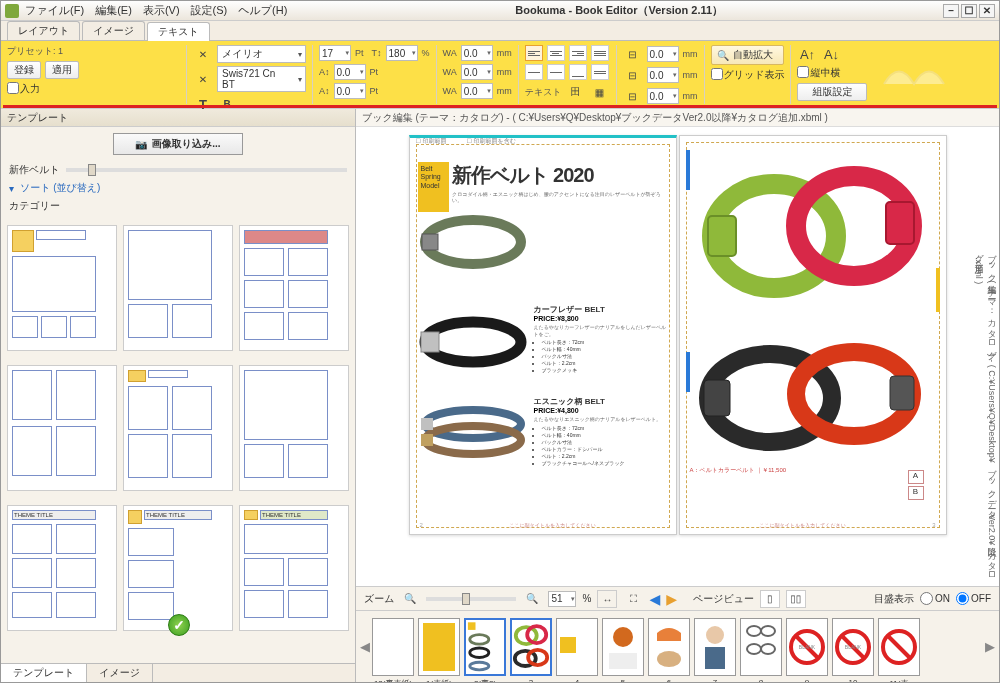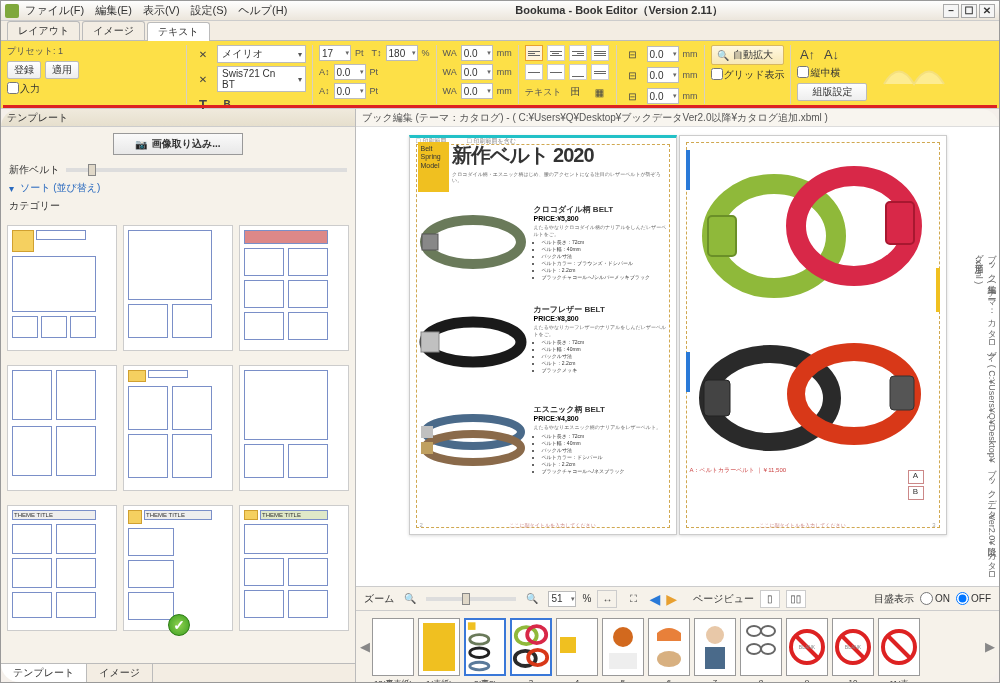--- a/index.html
+++ b/index.html
@@ -27,21 +27,21 @@
 .dropdown::after { content: "▾"; position: absolute; right: 3px; font-size: 8px; color: #555; }
 .btn { border: 1px solid #bbb; background: linear-gradient(#fff,#eee); padding: 1px 6px; font-size: 10px; cursor: default; border-radius: 2px; }
 .iconbtn { width: 20px; height: 18px; border: 1px solid transparent; display: inline-flex; align-items: center; justify-content: center; font-size: 10px; color: #444; cursor: default; }
 .numbox { width: 32px; height: 16px; border: 1px solid #bbb; background: #fff; text-align: right; padding: 0 10px 0 2px; font-size: 10px; position: relative; display: inline-flex; align-items: center; }
 .numbox::after { content: "▾"; position: absolute; right: 1px; font-size: 7px; color: #666; }
 .lbl { font-size: 9px; color: #555; }
 .logo-bg { position: absolute; right: 10px; top: 8px; width: 130px; height: 50px; display: flex; align-items: center; justify-content: center; }
 .logo-bg svg { opacity: 0.4; }
 
 
-.main { flex: 1; display: flex; overflow: hidden; border-radius: 18px; }
+.main { flex: 1; display: flex; overflow: hidden; }
 
 
 .leftpanel { width: 355px; border-right: 1px solid #bbb; background: #f6f2ea; display: flex; flex-direction: column; }
 .panelhead { height: 18px; background: linear-gradient(#f0eadd,#e6dfcd); font-size: 10px; padding: 2px 6px; border-bottom: 1px solid #ccc; }
 .imgimport { margin: 6px auto; width: 130px; height: 22px; border: 1px solid #999; background: linear-gradient(#fafafa,#e8e8e8); display: flex; align-items: center; justify-content: center; gap: 4px; font-size: 10px; font-weight: bold; cursor: default; }
 .leftcontrols { padding: 2px 8px; font-size: 10px; }
 .leftcontrols .row { display: flex; align-items: center; gap: 6px; margin-bottom: 4px; }
 .slider { flex: 1; height: 4px; background: #ddd; position: relative; }
 .slider .thumb { position: absolute; left: 8%; top: -4px; width: 8px; height: 12px; background: #e0d8c8; border: 1px solid #888; }
 
@@ -57,21 +57,21 @@
 
 .editorwrap { flex: 1; display: flex; flex-direction: column; overflow: hidden; }
 .editpath { height: 18px; font-size: 10px; padding: 2px 6px; background: #f8f5ef; border-bottom: 1px solid #ddd; color: #555; }
 .canvas { flex: 1; background: #fff; position: relative; overflow: hidden; display: flex; }
 .page-spread { margin: 8px auto; display: flex; gap: 2px; position: relative; }
 .page { width: 268px; height: 400px; border: 1px solid #ccc; background: #fff; position: relative; box-shadow: 0 1px 3px rgba(0,0,0,0.15); }
 .page.left { border-top: 3px solid #22c1c7; }
 .page-inner { position: absolute; inset: 6px; border: 1px dashed #d0a850; }
 
 
-.cat-header { position: absolute; left: 8px; top: 4px; right: 8px; display: flex; gap: 3px; align-items: flex-start; }
+.cat-header { position: absolute; left: 8px; top: 24px; right: 8px; display: flex; gap: 3px; align-items: flex-start; }
 .cat-side { width: 32px; height: 50px; background: #f0c020; font-size: 7px; padding: 3px; line-height: 1.2; }
 .cat-title { font-size: 20px; font-weight: bold; letter-spacing: -1px; }
 .cat-sub { font-size: 5px; color: #666; margin-top: 2px; }
 .product { position: absolute; left: 8px; right: 8px; display: flex; gap: 6px; }
 .product-img { width: 110px; height: 70px; display: flex; align-items: center; justify-content: center; overflow: hidden; }
 .product-info { flex: 1; font-size: 5px; }
 .product-info .pname { font-size: 8px; font-weight: bold; }
 .product-info .price { font-size: 7px; font-weight: bold; color: #000; }
 .product-info .desc { color: #666; line-height: 1.3; margin-top: 2px; }
 .product-info ul { list-style: disc; padding-left: 8px; margin-top: 2px; }
@@ -424,33 +424,20 @@
               </div>
             </div>
 
             <div class="product" style="top:66px">
               <div class="product-img">
                 <svg class="belt" viewBox="0 0 110 70">
                     <ellipse cx="55" cy="38" rx="48" ry="22" fill="none" stroke="#6a7a5a" stroke-width="10"></ellipse>
                     <rect x="4" y="30" width="16" height="16" fill="#888" stroke="#555"></rect>
                   </svg>
               </div>
-              <div class="product-info">
-                <div class="pname">クロコダイル柄 BELT</div>
-                <div class="price">PRICE:¥5,800</div>
-                <div class="desc">えたるやなりクロコダイル柄のナリアルをしんだレザーベルトをご。</div>
-                <ul>
-                  <li>ベルト長さ：72cm</li>
-                    <li>ベルト幅：40mm</li>
-                    <li>バックル寸法</li>
-                    <li>ベルトカラー：ブラウンズ・ドシパール</li>
-                    <li>ベルト：2.2cm</li>
-                    <li>ブラックチャコールへ/シルバーメッキブラック</li>
-                </ul>
-              </div>
             </div>
 
             <div class="product" style="top:166px">
               <div class="product-img">
                 <svg class="belt" viewBox="0 0 110 70">
                     <ellipse cx="55" cy="38" rx="48" ry="20" fill="none" stroke="#1a1a1a" stroke-width="11"></ellipse>
                     <rect x="3" y="28" width="18" height="20" fill="#c0c0c0" stroke="#888"></rect>
                   </svg>
               </div>
               <div class="product-info">
@@ -460,21 +447,21 @@
                 <ul>
                   <li>ベルト長さ：72cm</li>
                     <li>ベルト幅：40mm</li>
                     <li>バックル寸法</li>
                     <li>ベルト：2.2cm</li>
                     <li>ブラックメッキ</li>
                 </ul>
               </div>
             </div>
 
-            <div class="product" style="top:266px">
+            <div class="product" style="top:258px">
               <div class="product-img">
                 <svg class="belt" viewBox="0 0 110 70">
                   <ellipse cx="55" cy="28" rx="48" ry="14" fill="none" stroke="#4a6a8a" stroke-width="8"></ellipse>
                   <ellipse cx="55" cy="44" rx="48" ry="14" fill="none" stroke="#8a6a4a" stroke-width="8"></ellipse>
                   <rect x="3" y="22" width="12" height="12" fill="#c0c0c0"></rect>
                     <rect x="3" y="38" width="12" height="12" fill="#c0a060"></rect>
                 </svg>
               </div>
               <div class="product-info">
                 <div class="pname">エスニック柄 BELT</div>

